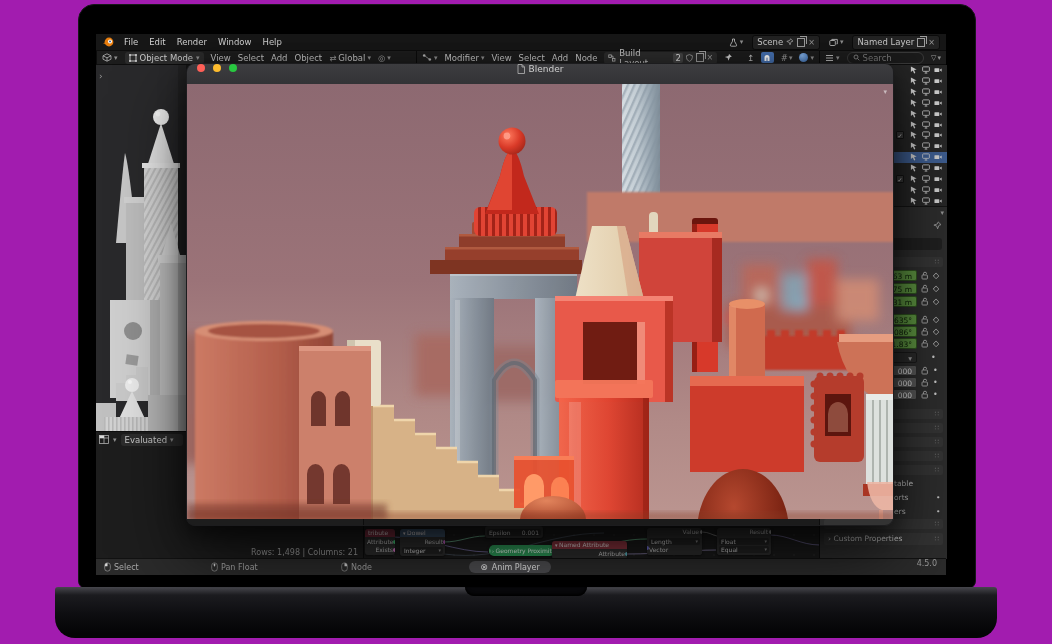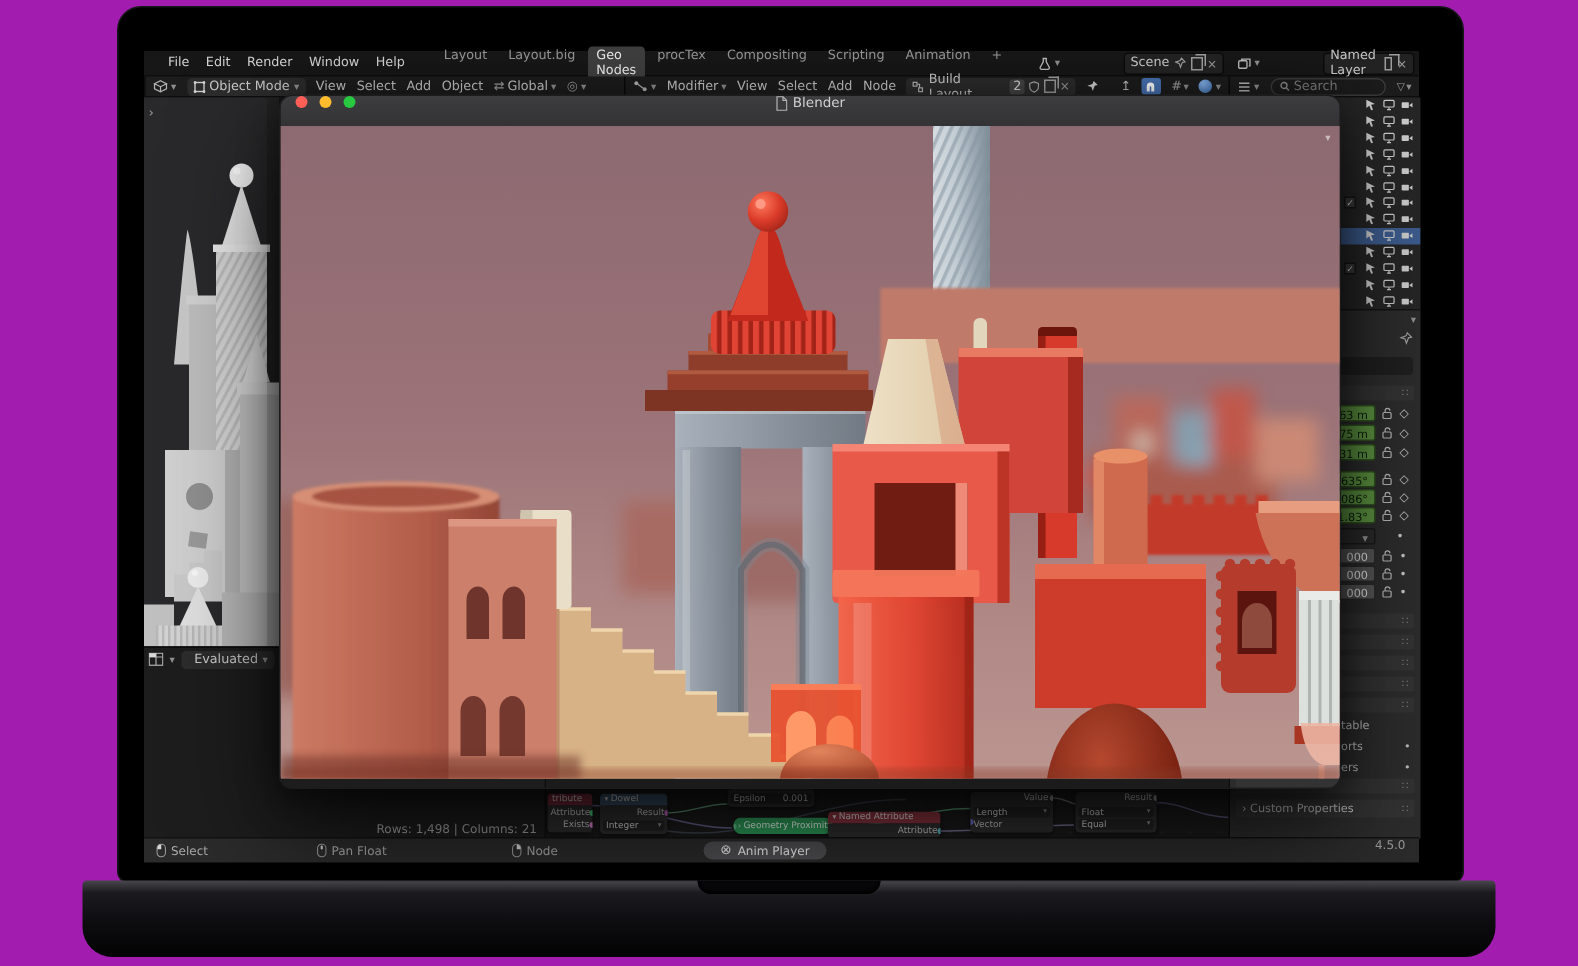--- a/index.html
+++ b/index.html
@@ -18,21 +18,21 @@
   .blender{position:absolute;left:17px;top:29px;width:850px;height:540px;background:#161616;
     font-size:8.5px;color:#c8c8c8;}
   .topbar{position:absolute;left:0;top:0;width:850px;height:17px;background:#171717;
     display:flex;align-items:center;padding:0 6px;box-sizing:border-box;gap:9px;border-bottom:1px solid #0d0d0d;}
   .menu{color:#d2d2d2;padding:0 1px;}
   .tabs{display:flex;gap:2px;margin-left:10px;}
   .tab{padding:1px 6px;border-radius:3px;color:#979797;}
   .tab.active{background:#3f3f3f;color:#ededed;}
   .spacer{flex:1;}
   .dbsel{display:flex;align-items:center;gap:3px;background:#232323;border:1px solid #0c0c0c;
-    border-radius:3px;padding:1px 4px;height:11px;margin-left:33px;}
+    border-radius:3px;padding:1px 4px;height:11px;}
   .cv{color:#8f8f8f;font-size:7px;}
   .hdr{position:absolute;top:17px;height:14px;background:#1d1d1d;display:flex;align-items:center;
     gap:7px;padding:0 5px;box-sizing:border-box;border-bottom:1px solid #0e0e0e;border-left:1px solid #0b0b0b;}
   .pill{display:flex;align-items:center;gap:3px;background:#2c2c2c;border-radius:3px;padding:1px 4px;height:10px;}
   .mi{color:#c6c6c6;}
   .icbox{display:inline-flex;align-items:center;justify-content:center;width:13px;height:11px;border-radius:2px;}
   .blue{background:#4772b3;}
   .searchpill{display:flex;align-items:center;gap:3px;background:#1b1b1b;border:1px solid #3a3a3a;
     border-radius:7px;height:10px;padding:0 5px;color:#7a7a7a;flex:1;}
   
@@ -111,30 +111,20 @@
           <circle cx="7" cy="6" r="4.4" fill="#e87d0d"></circle>
           <circle cx="8" cy="5.4" r="2" fill="#fff"></circle>
           <circle cx="8" cy="5.4" r="0.9" fill="#2a4f87"></circle>
           <path d="M1,7.5 L5,5.5 L4,7.8 Z" fill="#e87d0d"></path>
         </svg>
         <span class="menu">File</span>
         <span class="menu">Edit</span>
         <span class="menu">Render</span>
         <span class="menu">Window</span>
         <span class="menu">Help</span>
-        <div class="tabs">
-          <span class="tab">Layout</span>
-          <span class="tab">Layout.big</span>
-          <span class="tab active">Geo Nodes</span>
-          <span class="tab">procTex</span>
-          <span class="tab">Compositing</span>
-          <span class="tab">Scripting</span>
-          <span class="tab">Animation</span>
-          <span class="tab">+</span>
-        </div>
         <span class="spacer"></span>
         <span style="display:flex;align-items:center;gap:2px">
           <svg width="9" height="9" viewBox="0 0 9 9">
             <path d="M3.5,1 h2 v2.2 l2,3.6 a1,1 0 0 1 -0.9,1.4 h-4.2 a1,1 0 0 1 -0.9,-1.4 l2,-3.6 Z" fill="none" stroke="#b9b9b9" stroke-width="0.9"></path>
           </svg>
             <span class="cv">▾</span>
         </span>
         <span class="dbsel">
           <span>Scene</span>
           <svg width="8" height="8" viewBox="0 0 8 8">
@@ -764,21 +754,21 @@
       </div>
 
       <div class="sheet">
         <div style="display:flex;align-items:center;gap:4px;height:15px;padding:0 3px">
           <svg width="10" height="9" viewBox="0 0 10 9">
             <rect x="0.5" y="0.5" width="9" height="8" fill="none" stroke="#b0b0b0" stroke-width="0.8"></rect>
             <path d="M0.5,3 h9 M5,0.5 v8" stroke="#b0b0b0" stroke-width="0.8"></path>
             <rect x="0.5" y="0.5" width="4.5" height="2.5" fill="#dadada"></rect>
           </svg>
             <span class="cv">▾</span>
-          <span class="pill" style="width:54px;justify-content:flex-end">
+          <span class="pill" style="width:54px;justify-content:flex-start">
             <span>Evaluated</span>
               <span class="cv">▾</span>
           </span>
         </div>
 
         <span class="abs" style="right:5px;bottom:2px;color:#9e9e9e;font-size:8px">Rows: 1,498   |   Columns: 21</span>
       </div>
 
       <div class="statusbar">
         <span class="sbitem" style="left:8px">

